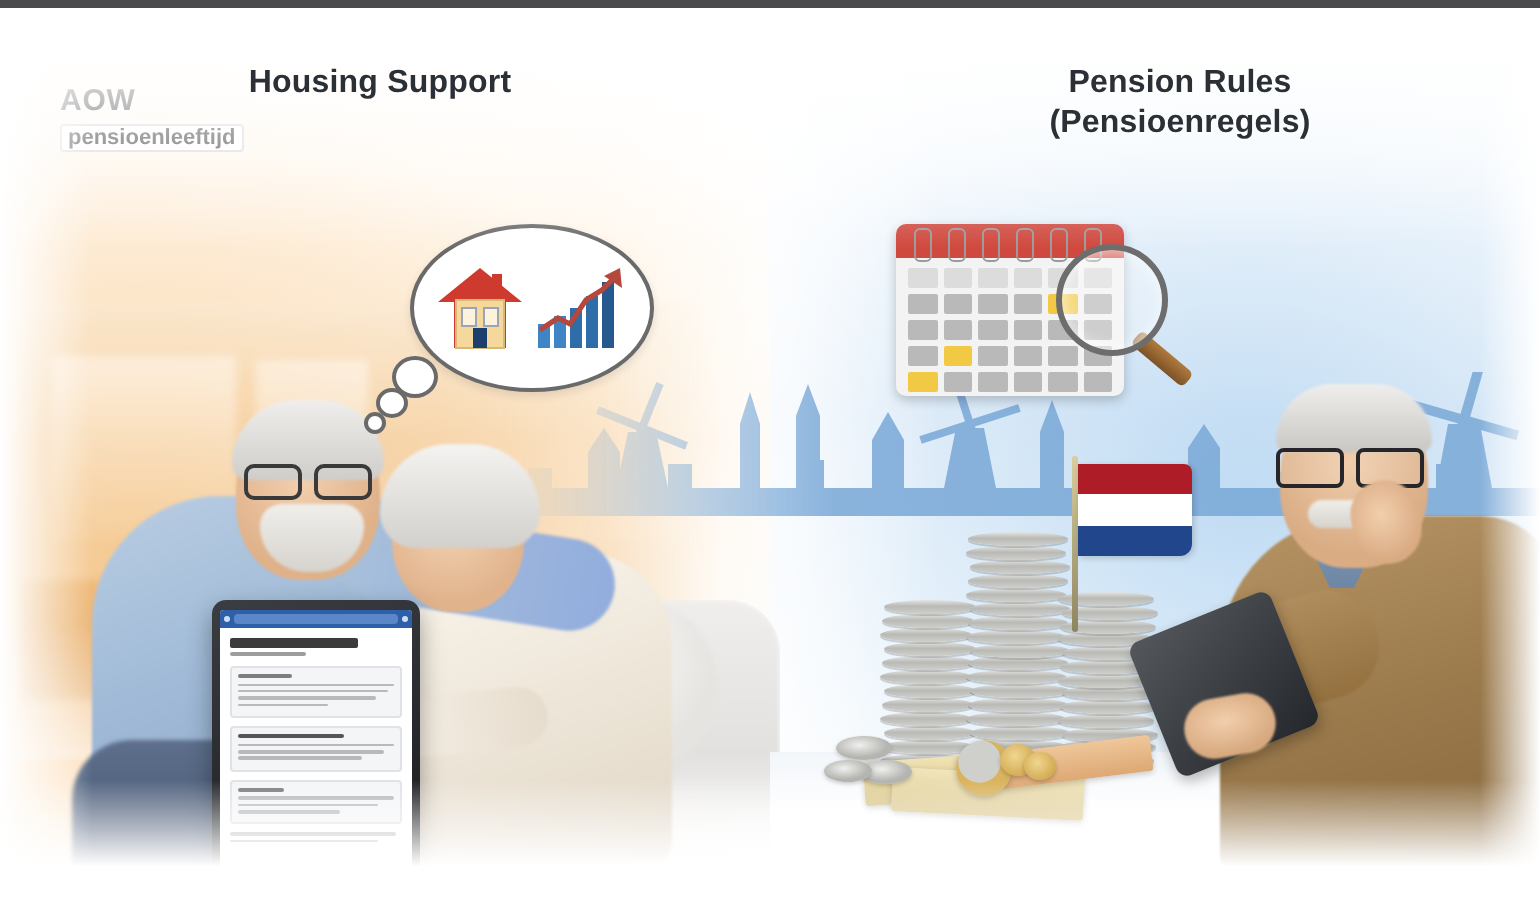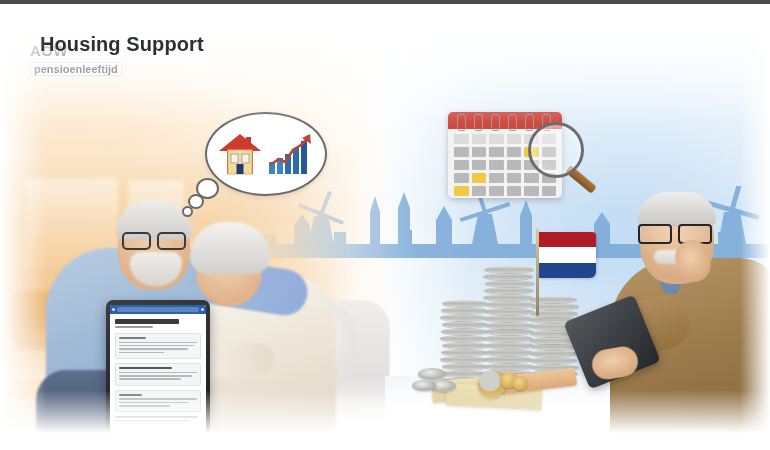--- a/index.html
+++ b/index.html
@@ -32,23 +32,23 @@
   }
   
   .seam{
     position:absolute;left:300px;top:4px;width:170px;height:446px;
     background:linear-gradient(90deg, rgba(255,255,255,0) 0%, rgba(255,255,255,.75) 45%, rgba(255,255,255,.75) 55%, rgba(255,255,255,0) 100%);
     z-index:3;pointer-events:none;
   }
 
   
   .title{
-    position:absolute;text-align:left;z-index:40;
+    position:absolute;text-align:center;z-index:40;
     color:#2b2f36;font-weight:bold;line-height:1.28;
-    font-size:20px;letter-spacing:.1px;
+    font-size:16px;letter-spacing:.1px;
     text-shadow:0 1px 2px rgba(255,255,255,.9);
   }
   .title .l2{display:block;}
   #title-left{left:40px;top:32px;width:300px;}
   #title-right{left:440px;top:32px;width:300px;}
 
   
   .room{
     position:absolute;left:0;top:150px;width:360px;height:230px;z-index:5;
     filter:blur(2px);
@@ -592,14 +592,18 @@
 
   <div class="seam"></div>
   <div class="fade-top"></div>
   <div class="fade-bottom"></div>
   <div class="fade-left"></div>
   <div class="fade-right"></div>
 
   <div class="title" id="title-left">
     <span>Housing Support</span>
   </div>
+  <div class="title" id="title-right">
+    <span>Pension Rules</span>
+    <span class="l2">(Pensioenregels)</span>
+  </div>
 
 </div>
 
 </body></html>

